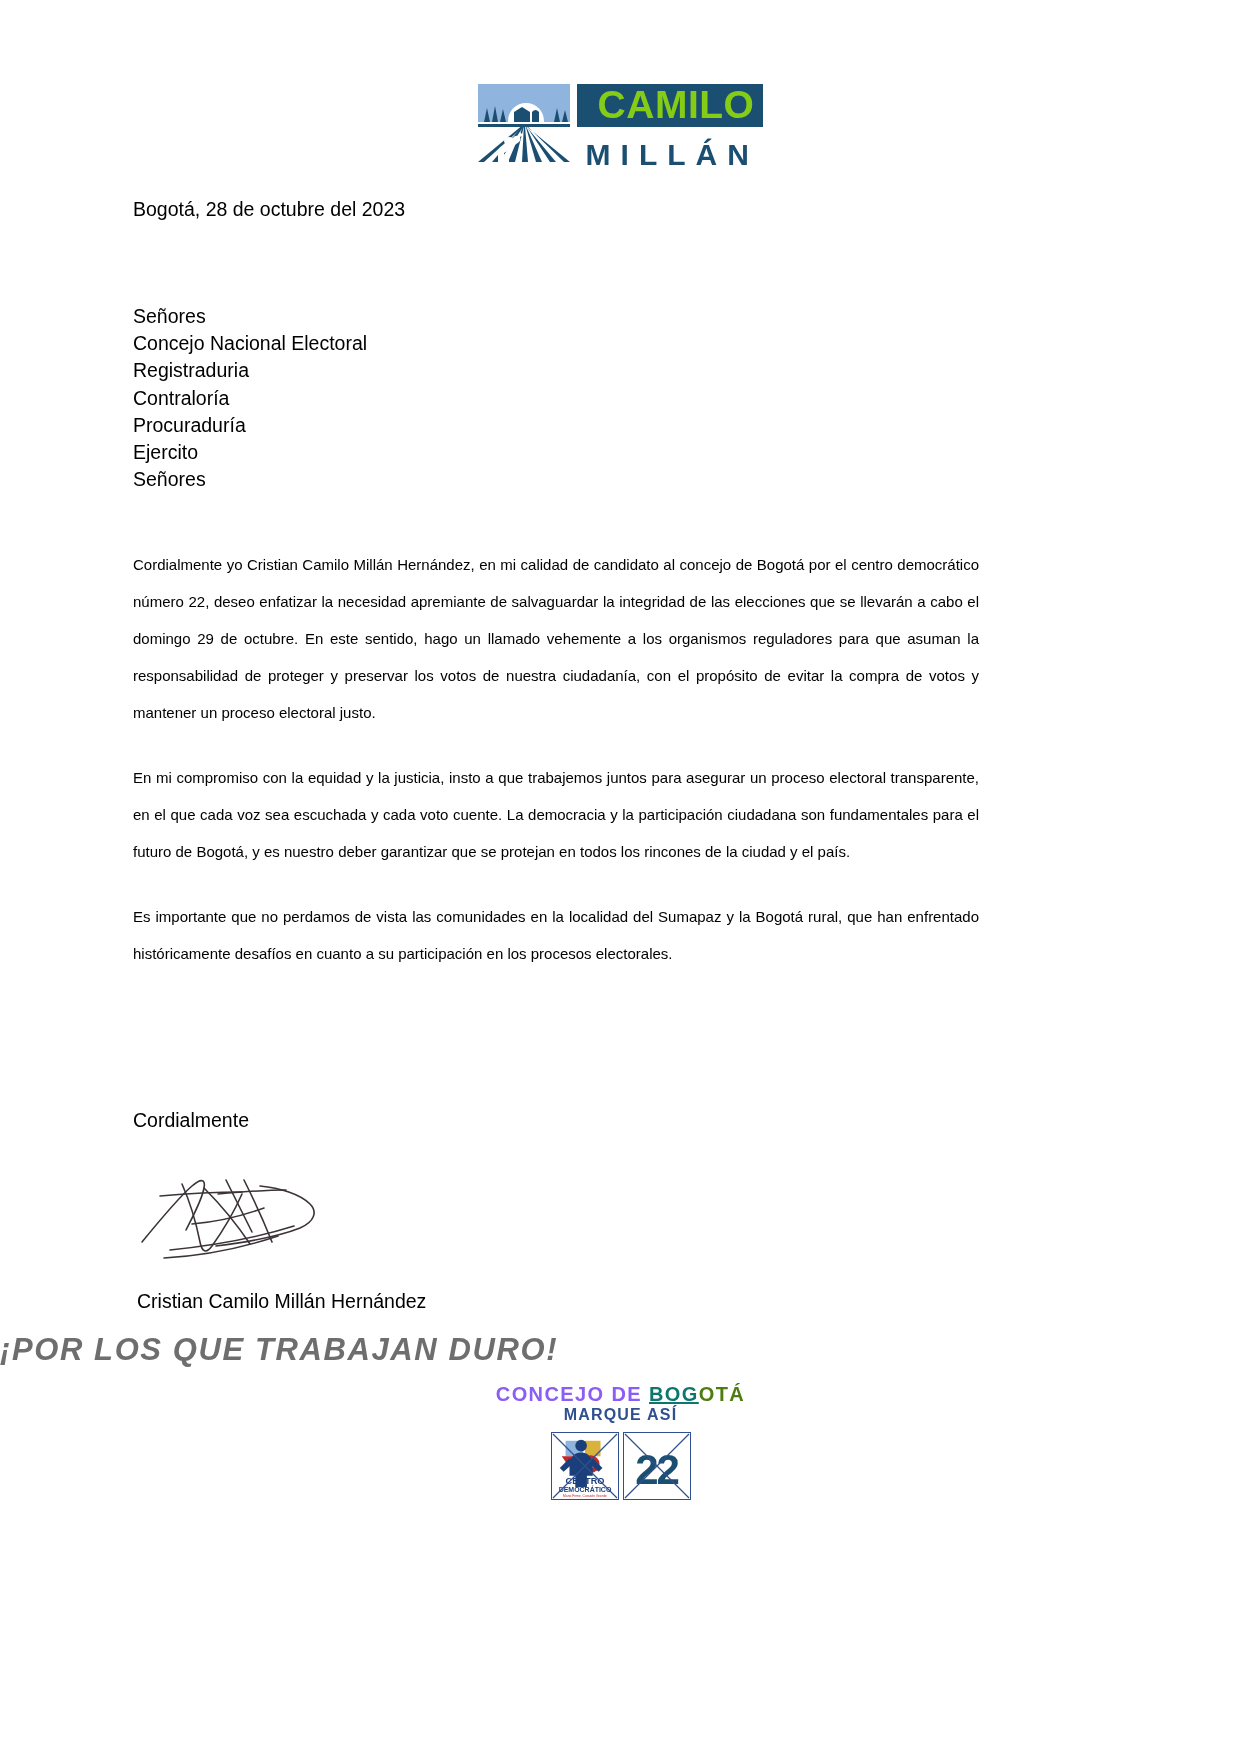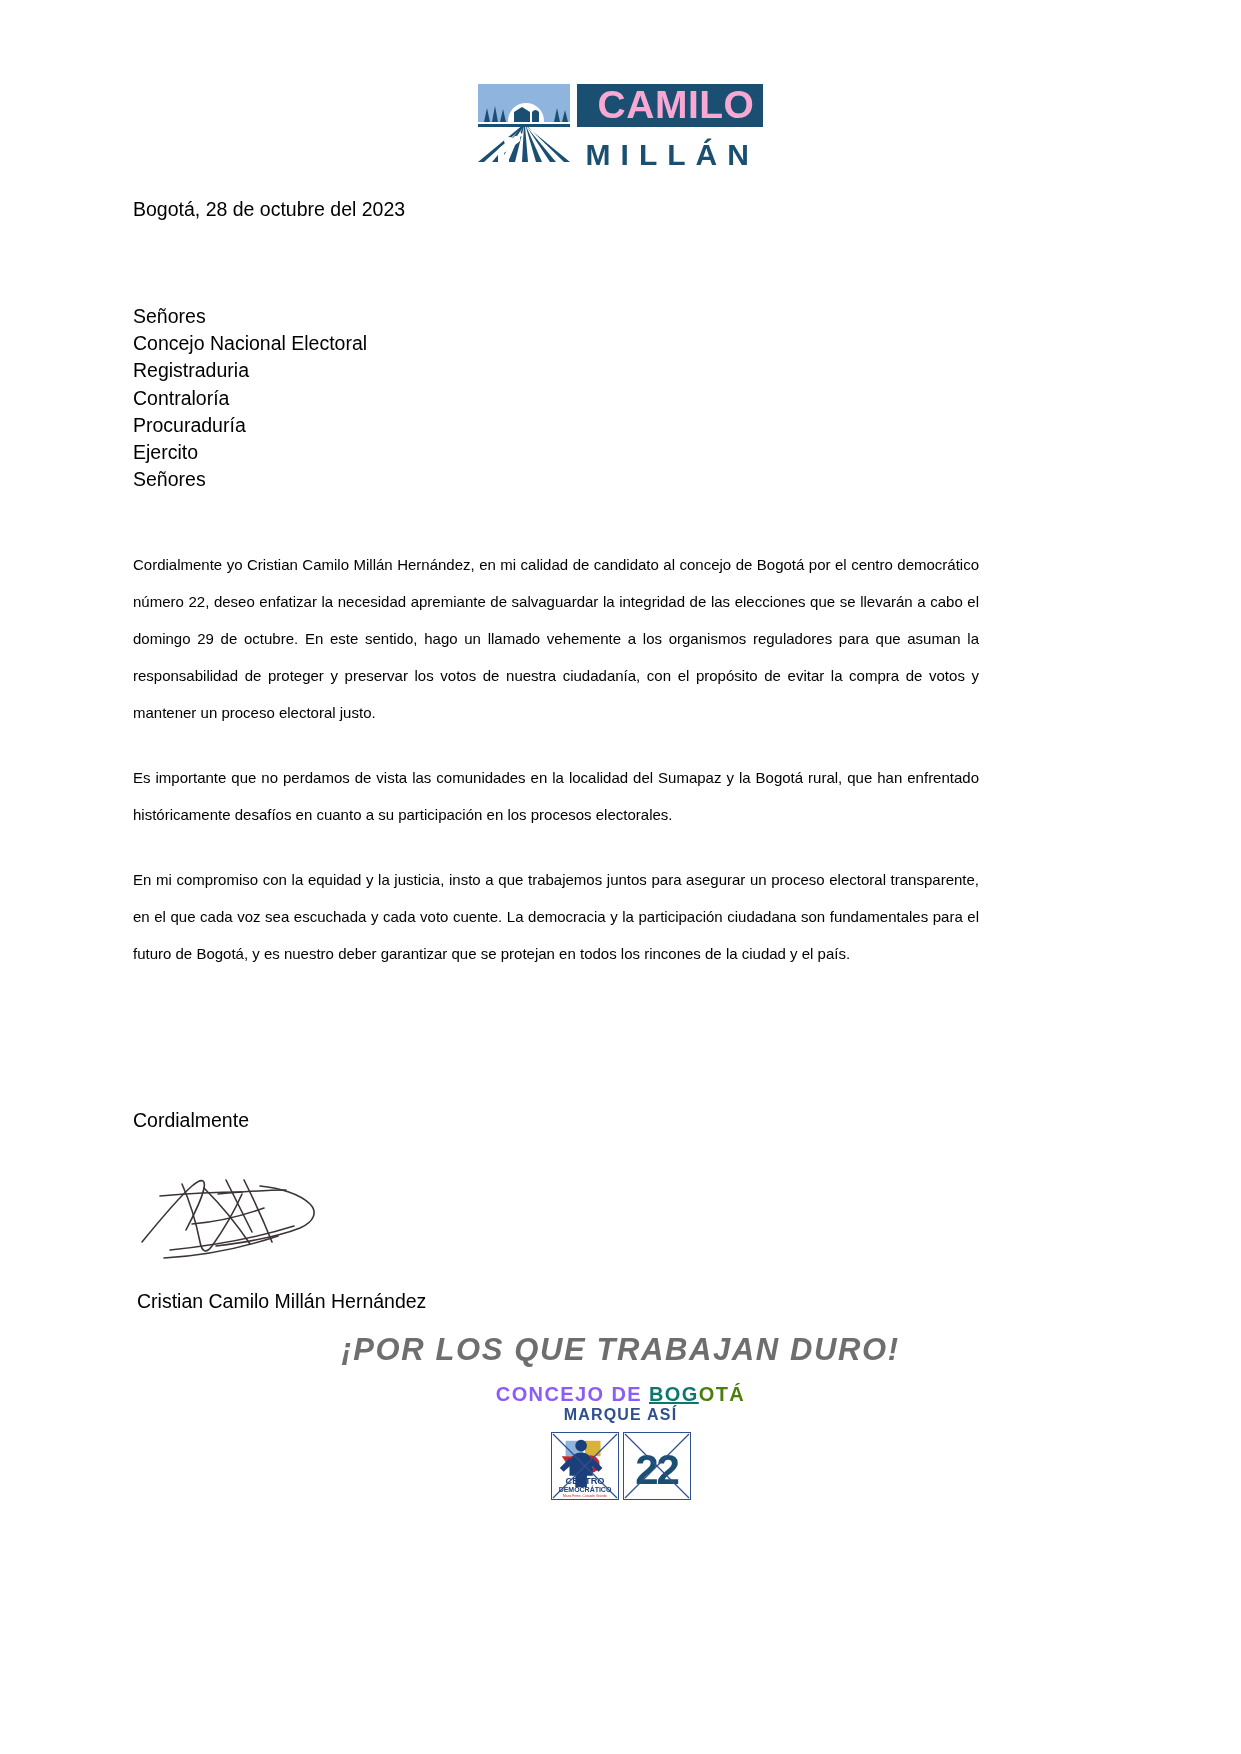--- a/index.html
+++ b/index.html
@@ -44,21 +44,21 @@
     flex: 0 0 auto;
   }
   .logo-words {
     display: flex;
     flex-direction: column;
     justify-content: flex-start;
     margin-left: 7px;
   }
   .logo-camilo {
     background: #1b4f72;
-    color: #f9a8d4;
+    color: #84cc16;
     font-family: "Liberation Sans", sans-serif;
     font-weight: bold;
     font-size: 39px;
     line-height: 40px;
     letter-spacing: 0.5px;
     padding: 1px 9px 3px 21px;
     box-sizing: border-box;
     height: 43px;
     display: flex;
     align-items: center;
@@ -139,21 +139,20 @@
     font-size: 19.5px;
     line-height: 26px;
   }
 
   
   .slogan {
     position: absolute;
     left: 0;
     top: 1332px;
     width: 1241px;
-    text-align: center;
     font-family: "Liberation Sans", sans-serif;
     font-weight: bold;
     font-style: italic;
     font-size: 31px;
     letter-spacing: 1.6px;
     color: #6e6e6e;
   }
 
   
   .footer-badge {
@@ -285,22 +284,22 @@
     <div>Concejo Nacional Electoral</div>
     <div>Registraduria</div>
     <div>Contraloría</div>
     <div>Procuraduría</div>
     <div>Ejercito</div>
     <div>Señores</div>
   </div>
 
   <div class="body-block">
     <p>Cordialmente yo Cristian Camilo Millán Hernández, en mi calidad de candidato al concejo de Bogotá por el centro democrático número 22, deseo enfatizar la necesidad apremiante de salvaguardar la integridad de las elecciones que se llevarán a cabo el domingo 29 de octubre. En este sentido, hago un llamado vehemente a los organismos reguladores para que asuman la responsabilidad de proteger y preservar los votos de nuestra ciudadanía, con el propósito de evitar la compra de votos y mantener un proceso electoral justo.</p>
+    <p>En mi compromiso con la equidad y la justicia, insto a que trabajemos juntos para asegurar un proceso electoral transparente, en el que cada voz sea escuchada y cada voto cuente. La democracia y la participación ciudadana son fundamentales para el futuro de Bogotá, y es nuestro deber garantizar que se protejan en todos los rincones de la ciudad y el país.</p>
     <p>Es importante que no perdamos de vista las comunidades en la localidad del Sumapaz y la Bogotá rural, que han enfrentado históricamente desafíos en cuanto a su participación en los procesos electorales.</p>
-    <p>En mi compromiso con la equidad y la justicia, insto a que trabajemos juntos para asegurar un proceso electoral transparente, en el que cada voz sea escuchada y cada voto cuente. La democracia y la participación ciudadana son fundamentales para el futuro de Bogotá, y es nuestro deber garantizar que se protejan en todos los rincones de la ciudad y el país.</p>
   </div>
 
   <div class="closing">Cordialmente</div>
 
   <svg class="signature" viewBox="0 0 260 130">
     <g fill="none" stroke="#3b3338" stroke-width="1.6" stroke-linecap="round">
       <path d="M12 92 C30 70 48 48 62 36 C70 29 76 28 74 38 C72 50 62 68 56 80"></path>
       <path d="M30 46 C52 44 84 42 112 42"></path>
       <path d="M52 34 C60 52 66 72 70 92 C72 102 76 104 82 96 C92 82 104 62 112 44"></path>
       <path d="M74 38 C92 56 108 76 120 94"></path>

